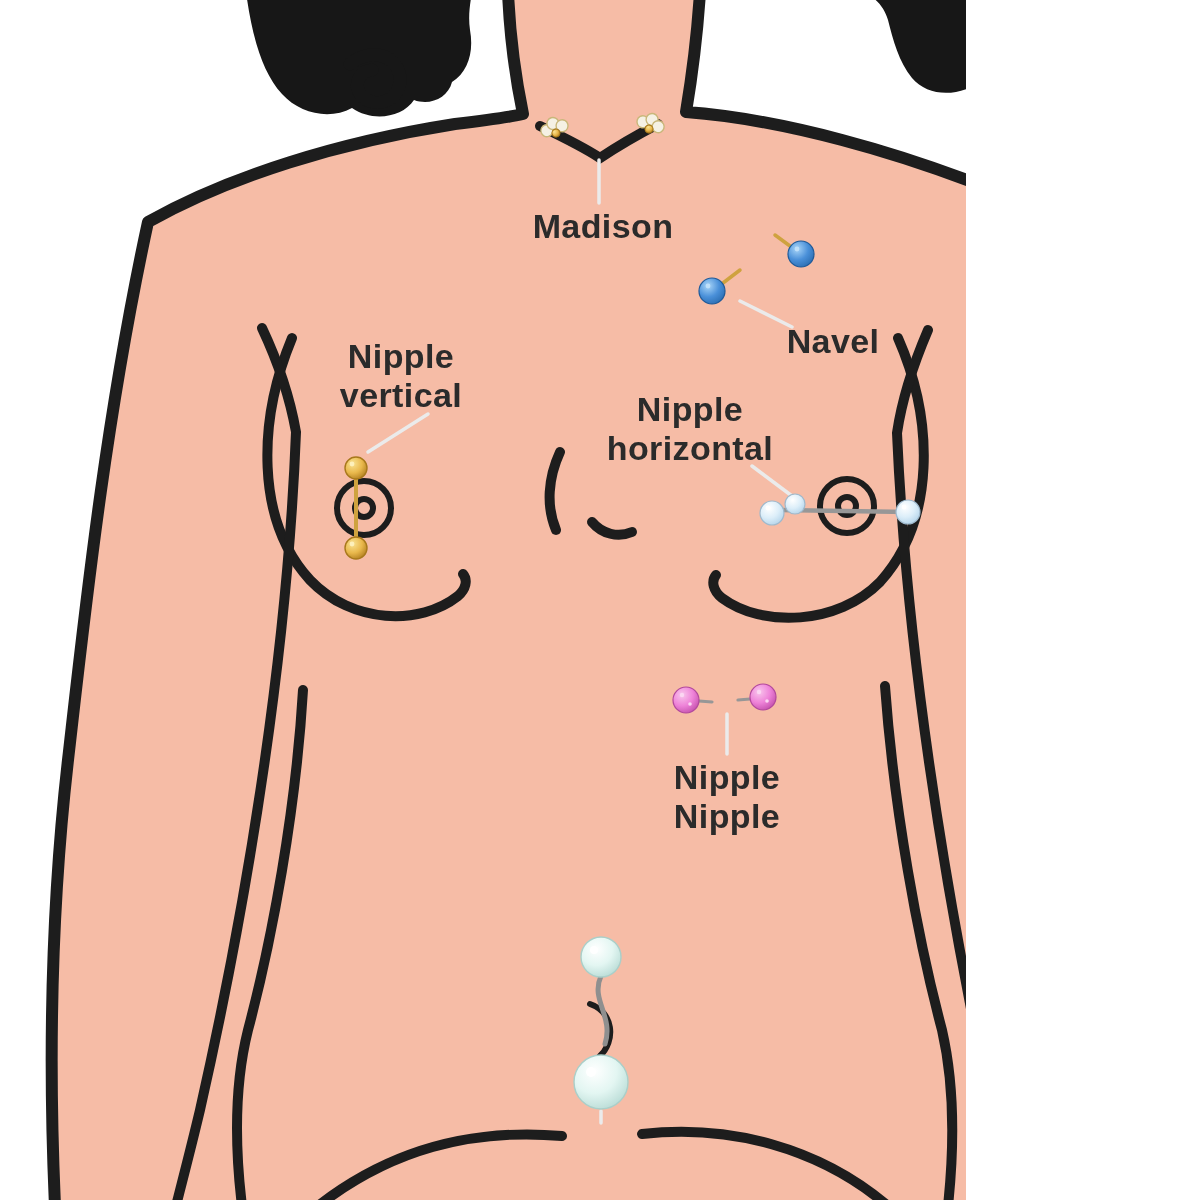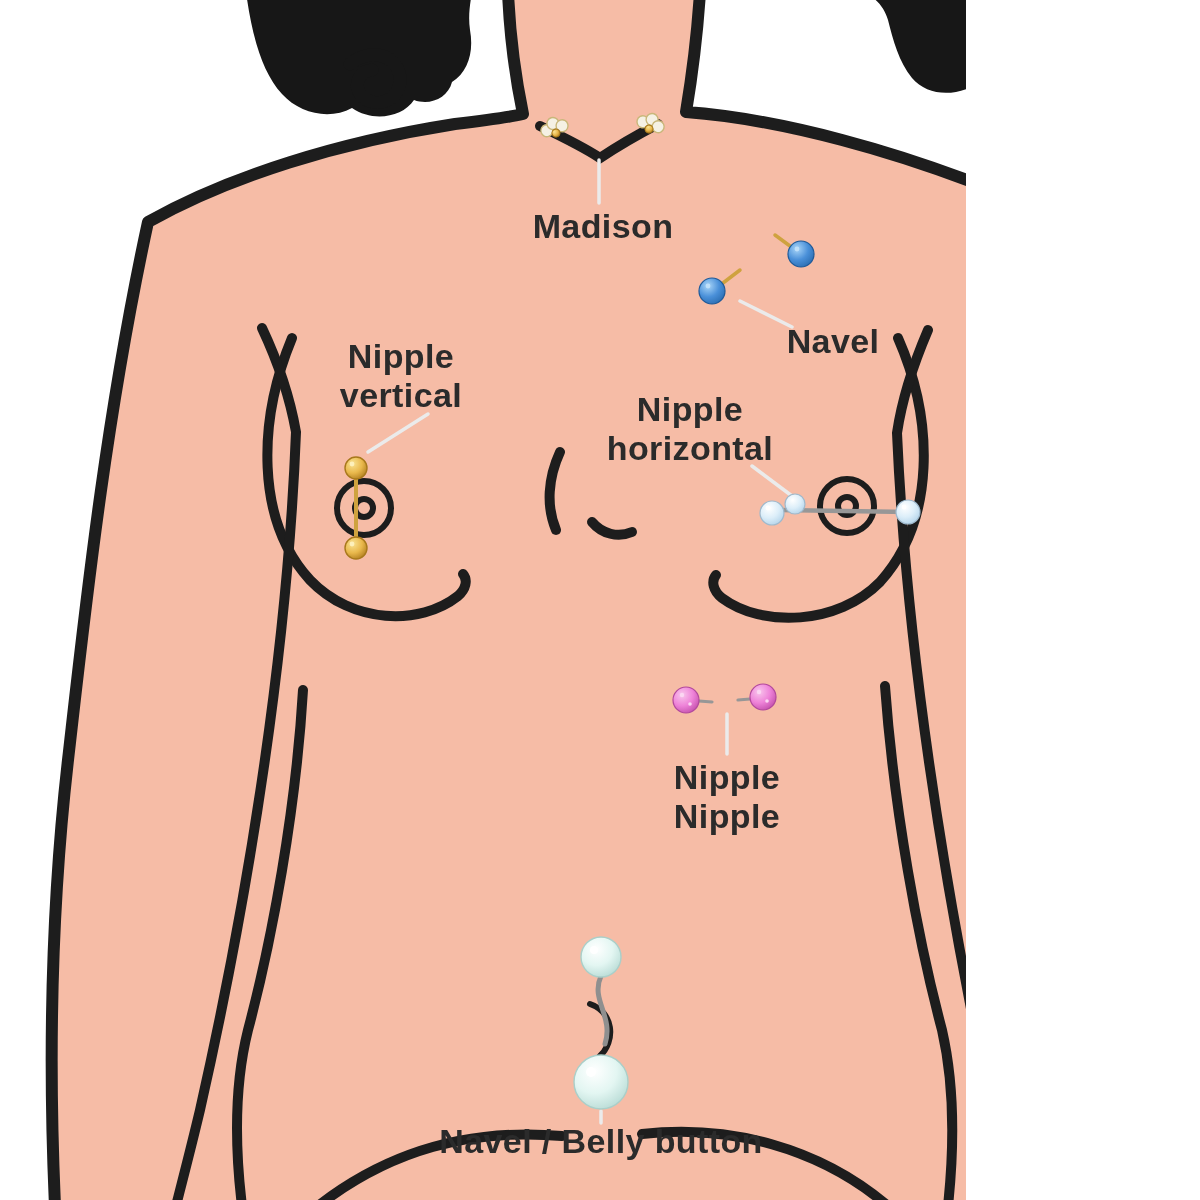--- a/index.html
+++ b/index.html
@@ -200,17 +200,14 @@
   <div class="label" style="left:690px;top:429px;">
     <span>Nipple</span>
     <span>horizontal</span>
   </div>
 
   <div class="label" style="left:727px;top:797px;">
     <span>Nipple</span>
     <span>Nipple</span>
   </div>
 
-  <div class="label" style="left:601px;top:1141px;">
-    <span>Navel / Belly button</span>
-  </div>
 
 </div>
 
 </body></html>

